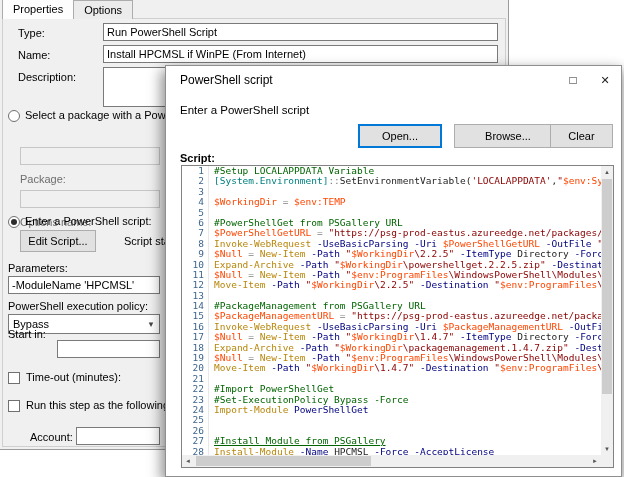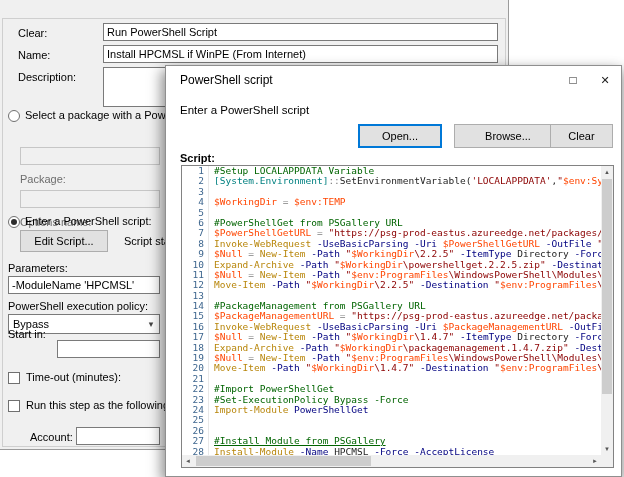--- a/index.html
+++ b/index.html
@@ -60,22 +60,26 @@
   .vthumb{position:absolute;left:1px;top:13px;width:10px;height:215px;background:#CDCDCD;}
   .hthumb{position:absolute;top:1px;left:14px;width:175px;height:10px;background:#CDCDCD;}
 </style>
 </head>
 <body>
 
 <div class="screen">
 
   <div class="props-dialog">
     <div class="tabpage"></div>
+    <div class="tabstrip">
+      <div class="tab active">Properties</div>
+      <div class="tab">Options</div>
+    </div>
 
-    <span class="lbl" style="left:18px;top:27px">Clear:</span>
+    <span class="lbl" style="left:18px;top:27px">Type:</span>
     <input class="tb" style="left: 103px; top: 23px; width: 395px;" readonly="" value="Run PowerShell Script">
 
     <span class="lbl" style="left:18px;top:49px">Name:</span>
     <input class="tb" style="left: 103px; top: 45px; width: 395px;" value="Install HPCMSL if WinPE (From Internet)">
 
     <span class="lbl" style="left:18px;top:71px">Description:</span>
     <textarea class="tb" style="left: 103px; top: 67px; width: 395px;"></textarea>
 
     <span class="radio" style="left:8px;top:110px"></span>
     <span class="lbl" style="left:25px;top:109px">Select a package with a PowerShell script</span>
@@ -84,21 +88,21 @@
     <input class="tb dis" style="left: 20px; top: 147px; width: 140px;" disabled="" value="">
 
     <span class="lbl dis" style="left:20px;top:176px">Options name:</span>
     <input class="tb dis" style="left: 20px; top: 190px; width: 140px;" disabled="" value="">
 
     <span class="radio" style="left:8px;top:216px">
         <span class="dot"></span>
       </span>
     <span class="lbl" style="left:25px;top:215px">Enter a PowerShell script:</span>
 
-    <button class="btn" style="left:20px;top:230px;width:88px;height:22px">Edit Script...</button>
+    <button class="btn" style="left:20px;top:230px;width:76px;height:22px">Edit Script...</button>
     <span class="lbl" style="left:124px;top:235px">Script status</span>
 
     <span class="lbl" style="left:8px;top:262px">Parameters:</span>
     <input class="tb" style="left: 8px; top: 276px; width: 152px;" value="-ModuleName 'HPCMSL'">
 
     <span class="lbl" style="left:8px;top:300px">PowerShell execution policy:</span>
     <div class="combo" style="left:8px;top:314px;width:152px">
       <span>Bypass</span>
       <span class="combo-arrow">▾</span>
     </div>

